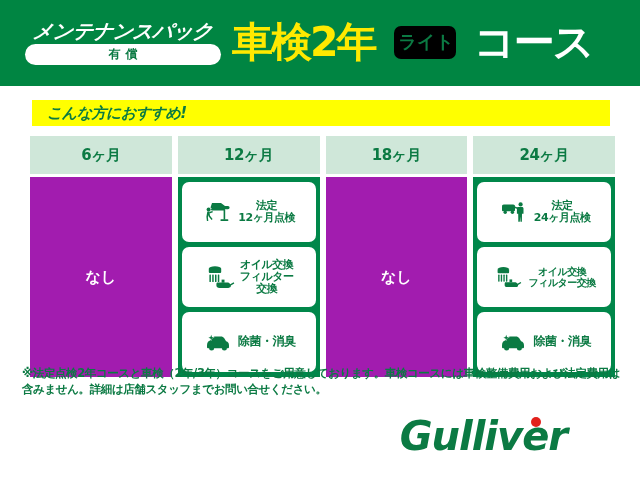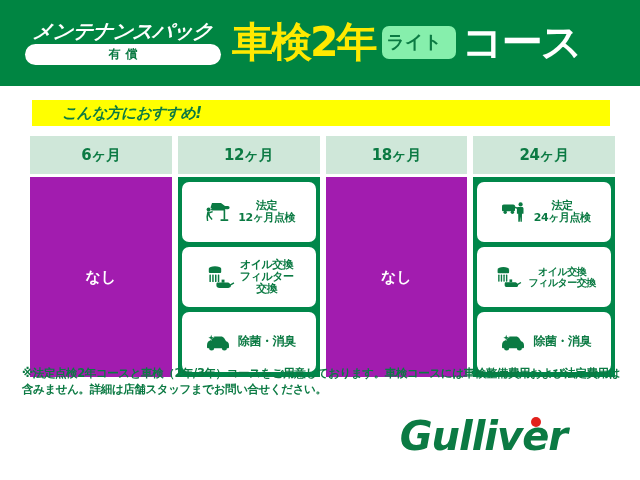--- a/index.html
+++ b/index.html
@@ -61,39 +61,39 @@
     width: 196px;
     text-align: center;
     letter-spacing: 5px;
     text-indent: 5px;
   }
   .header-right {
     flex: 1;
     display: flex;
     align-items: center;
     justify-content: flex-start;
-    gap: 2px;
+    gap: 14px;
     padding-bottom: 2px;
   }
   .kanji-yellow {
     color: #ffe900;
     font-size: 41px;
     font-weight: bold;
     line-height: 1;
     letter-spacing: -2px;
     white-space: nowrap;
   }
   .light-box {
-    background: #86efac;
+    background: #000000;
     color: #0b7a43;
     font-size: 18px;
     font-weight: bold;
     line-height: 1;
     border-radius: 7px;
-    padding: 7px 14px 8px 5px;
+    padding: 7px 2px 8px 5px;
     letter-spacing: 0px;
     margin: 17px 4px;
     white-space: nowrap;
   }
   .kanji-white {
     color: #ffffff;
     font-size: 41px;
     font-weight: bold;
     line-height: 1;
     letter-spacing: -2px;
@@ -112,21 +112,21 @@
     box-sizing: border-box;
   }
   .reco-head {
     color: #0b7a43;
     font-size: 15px;
     font-weight: bold;
     font-style: italic;
     line-height: 1;
     letter-spacing: -0.5px;
     white-space: nowrap;
-    margin-left: 22px;
+    margin-left: 7px;
   }
   .reco-sub {
     color: #111111;
     font-size: 13px;
     font-weight: bold;
     line-height: 1;
     letter-spacing: -0.6px;
     white-space: nowrap;
     margin-left: 18px;
   }

